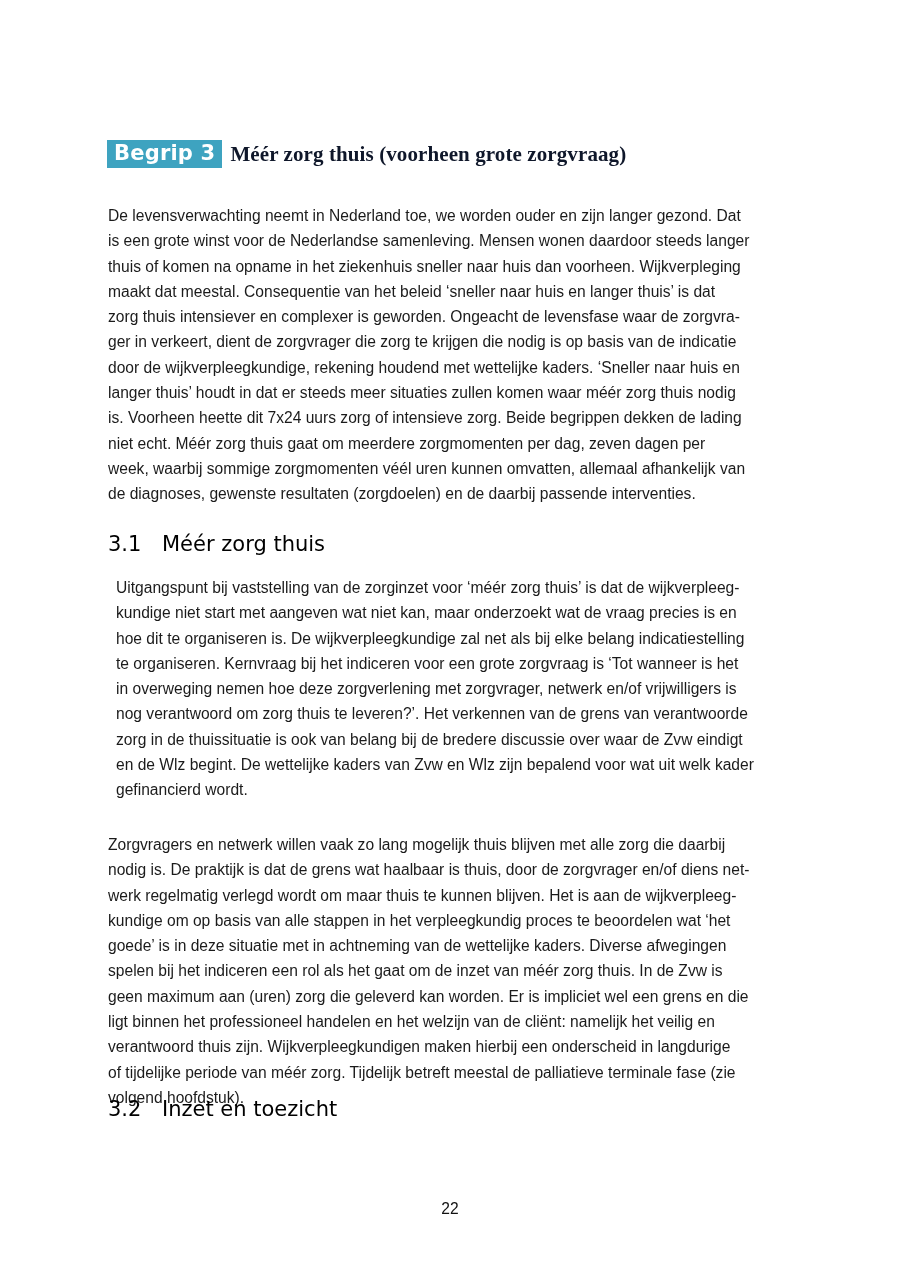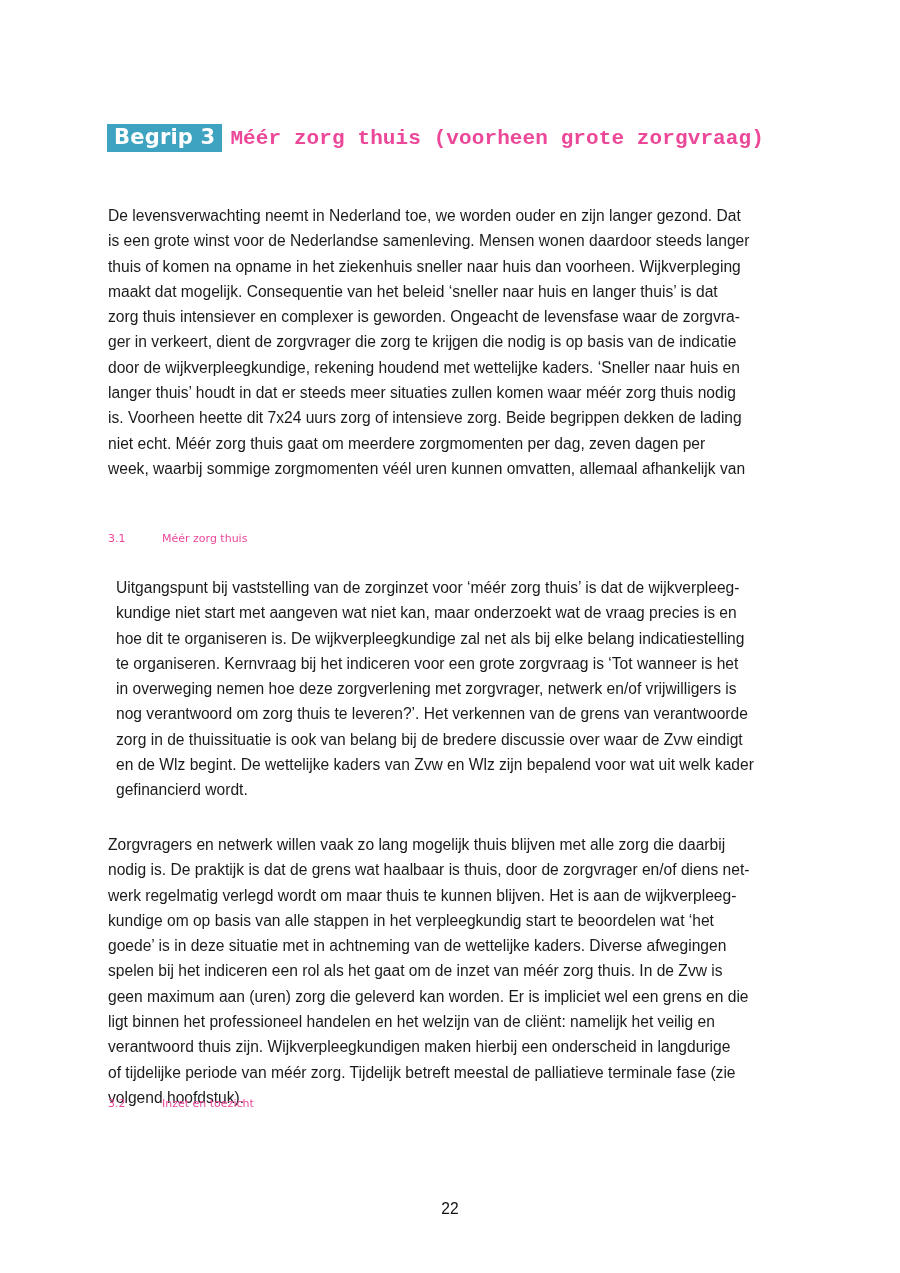--- a/index.html
+++ b/index.html
@@ -16,38 +16,38 @@
       color: #1b1b1b;
     }
     .page {
       position: absolute;
       left: 0; top: 0;
       width: 900px; height: 1273px;
     }
     .chapter-heading {
       position: absolute;
       left: 107px;
-      top: 124px;
+      top: 140px;
       display: flex;
       align-items: center;
       white-space: nowrap;
     }
     .chapter-badge {
       background: #3ea3c0;
       color: #ffffff;
       font-family: "DejaVu Sans", sans-serif;
       font-size: 21px;
       font-weight: bold;
       padding: 1px 7px 2px 7px;
       line-height: 25px;
       letter-spacing: 0.2px;
     }
     .chapter-title {
-      color: #ec4899;
-      font-family: Liberation Mono, monospace;
+      color: #0f172a;
+      font-family: Liberation Serif, serif;
       font-size: 21px;
       font-weight: bold;
       margin-left: 8px;
       line-height: 25px;
       letter-spacing: 0.1px;
     }
     .body-text {
       position: absolute;
       left: 108px;
       width: 690px;
@@ -55,23 +55,23 @@
       line-height: 25.3px;
       margin: 0;
       white-space: nowrap;
     }
     .body-text span.line {
       display: block;
     }
     .section-heading {
       position: absolute;
       left: 108px;
-      color: #ec4899;
+      color: #000000;
       font-family: "DejaVu Sans", sans-serif;
-      font-size: 11px;
+      font-size: 21px;
       font-weight: normal;
       display: flex;
       align-items: center;
       white-space: nowrap;
     }
     .section-number {
       width: 54px;
       display: inline-block;
     }
     .page-number {
@@ -92,28 +92,29 @@
 
   <div class="chapter-heading">
     <span class="chapter-badge">Begrip 3</span>
     <span class="chapter-title">Méér zorg thuis (voorheen grote zorgvraag)</span>
   </div>
 
   <p class="body-text" style="top:203px;">
     <span class="line">De levensverwachting neemt in Nederland toe, we worden ouder en zijn langer gezond. Dat</span>
     <span class="line">is een grote winst voor de Nederlandse samenleving. Mensen wonen daardoor steeds langer</span>
     <span class="line">thuis of komen na opname in het ziekenhuis sneller naar huis dan voorheen. Wijkverpleging</span>
-    <span class="line">maakt dat mogelijk. Consequentie van het beleid ‘sneller naar huis en langer thuis’ is dat</span>
+    <span class="line">maakt dat meestal. Consequentie van het beleid ‘sneller naar huis en langer thuis’ is dat</span>
     <span class="line">zorg thuis intensiever en complexer is geworden. Ongeacht de levensfase waar de zorgvra-</span>
     <span class="line">ger in verkeert, dient de zorgvrager die zorg te krijgen die nodig is op basis van de indicatie</span>
     <span class="line">door de wijkverpleegkundige, rekening houdend met wettelijke kaders. ‘Sneller naar huis en</span>
     <span class="line">langer thuis’ houdt in dat er steeds meer situaties zullen komen waar méér zorg thuis nodig</span>
     <span class="line">is. Voorheen heette dit 7x24 uurs zorg of intensieve zorg. Beide begrippen dekken de lading</span>
     <span class="line">niet echt. Méér zorg thuis gaat om meerdere zorgmomenten per dag, zeven dagen per</span>
     <span class="line">week, waarbij sommige zorgmomenten véél uren kunnen omvatten, allemaal afhankelijk van</span>
+    <span class="line">de diagnoses, gewenste resultaten (zorgdoelen) en de daarbij passende interventies.</span>
   </p>
 
   <div class="section-heading" style="top:532px;">
     <span class="section-number">3.1</span>
     <span class="section-title">Méér zorg thuis</span>
   </div>
 
   <p class="body-text" style="top:575px;margin-left:8px;">
     <span class="line">Uitgangspunt bij vaststelling van de zorginzet voor ‘méér zorg thuis’ is dat de wijkverpleeg-</span>
     <span class="line">kundige niet start met aangeven wat niet kan, maar onderzoekt wat de vraag precies is en</span>
@@ -123,21 +124,21 @@
     <span class="line">nog verantwoord om zorg thuis te leveren?’. Het verkennen van de grens van verantwoorde</span>
     <span class="line">zorg in de thuissituatie is ook van belang bij de bredere discussie over waar de Zvw eindigt</span>
     <span class="line">en de Wlz begint. De wettelijke kaders van Zvw en Wlz zijn bepalend voor wat uit welk kader</span>
     <span class="line">gefinancierd wordt.</span>
   </p>
 
   <p class="body-text" style="top:832px;">
     <span class="line">Zorgvragers en netwerk willen vaak zo lang mogelijk thuis blijven met alle zorg die daarbij</span>
     <span class="line">nodig is. De praktijk is dat de grens wat haalbaar is thuis, door de zorgvrager en/of diens net-</span>
     <span class="line">werk regelmatig verlegd wordt om maar thuis te kunnen blijven. Het is aan de wijkverpleeg-</span>
-    <span class="line">kundige om op basis van alle stappen in het verpleegkundig start te beoordelen wat ‘het</span>
+    <span class="line">kundige om op basis van alle stappen in het verpleegkundig proces te beoordelen wat ‘het</span>
     <span class="line">goede’ is in deze situatie met in achtneming van de wettelijke kaders. Diverse afwegingen</span>
     <span class="line">spelen bij het indiceren een rol als het gaat om de inzet van méér zorg thuis. In de Zvw is</span>
     <span class="line">geen maximum aan (uren) zorg die geleverd kan worden. Er is impliciet wel een grens en die</span>
     <span class="line">ligt binnen het professioneel handelen en het welzijn van de cliënt: namelijk het veilig en</span>
     <span class="line">verantwoord thuis zijn. Wijkverpleegkundigen maken hierbij een onderscheid in langdurige</span>
     <span class="line">of tijdelijke periode van méér zorg. Tijdelijk betreft meestal de palliatieve terminale fase (zie</span>
     <span class="line">volgend hoofdstuk).</span>
   </p>
 
   <div class="section-heading" style="top:1097px;">

